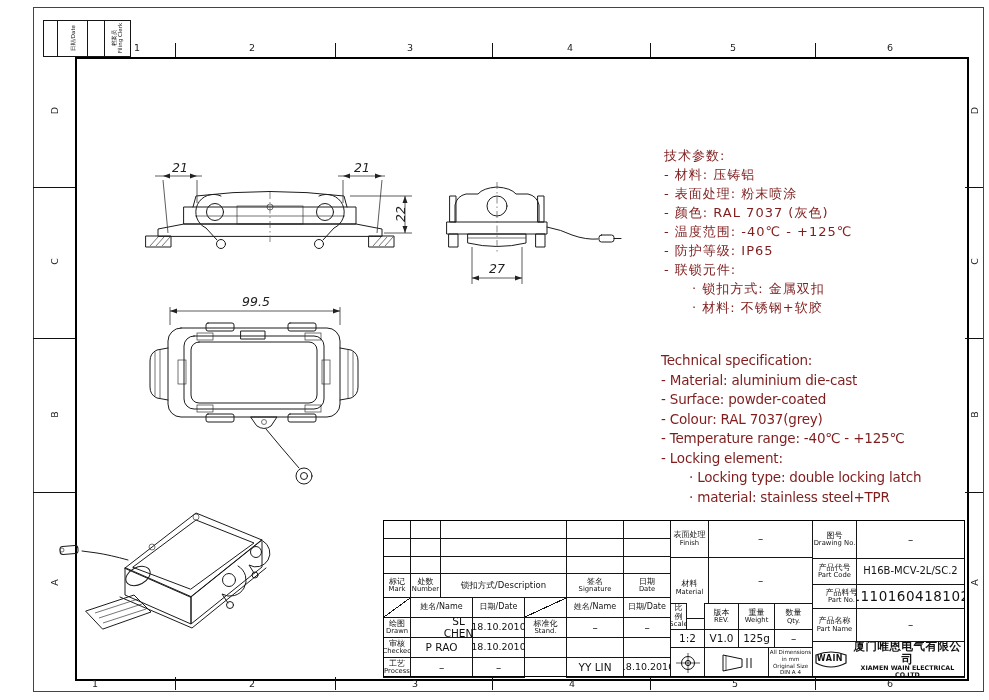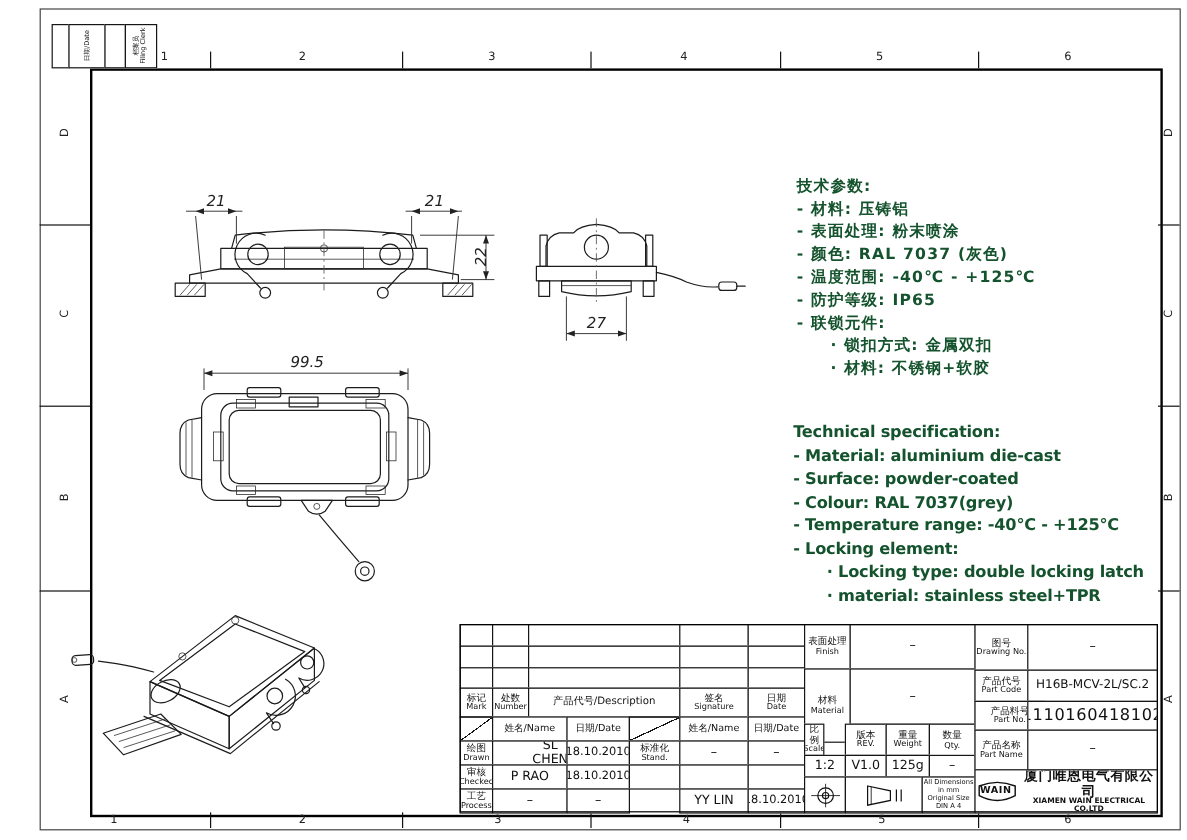--- a/index.html
+++ b/index.html
@@ -12,21 +12,21 @@
   .zone{position:absolute;font-size:9.5px;color:#222;text-align:center;width:14px;}
   .zrot{transform:rotate(-90deg);}
   .cell{position:absolute;border:1px solid #151515;box-sizing:border-box;display:flex;
         flex-direction:column;align-items:center;justify-content:center;text-align:center;
         line-height:1.08;overflow:hidden;background:#fff;}
   .cn{font-size:8px;}
   .en{font-size:6.8px;}
   .val{font-size:10.5px;}
   .vsm{font-size:9.5px;}
   .diag{background:linear-gradient(to bottom right,transparent 48.5%,#151515 48.5%,#151515 51.5%,transparent 51.5%);}
-  .specs{position:absolute;color:#14532d;font-weight:bold;}
+  .specs{position:absolute;color:#7f1d1d;}
   .specs .t{height:19px;line-height:19px;white-space:pre;}
   .cnspec{font-size:13px;letter-spacing:1px;}
   .enspec{font-size:13.5px;letter-spacing:-0.2px;}
   .enspec .t{height:19.5px;line-height:19.5px;}
   .indent{padding-left:28px;}
   .ctab{position:absolute;border:1px solid #151515;box-sizing:border-box;background:#fff;
         display:flex;align-items:center;justify-content:center;overflow:hidden;}
   .ctxt{font-size:5.5px;line-height:1.1;transform:rotate(-90deg);white-space:nowrap;text-align:center;}
   .note{font-size:5.6px;line-height:1.25;}
   .pno{font-size:13.5px;letter-spacing:.5px;}
@@ -278,21 +278,21 @@
 
   <div class="cell" style="left:383px;top:573px;width:28px;height:25px;">
     <span class="cn">标记</span>
       <span class="en">Mark</span>
     </div>
   <div class="cell" style="left:410px;top:573px;width:31px;height:25px;">
     <span class="cn">处数</span>
       <span class="en">Number</span>
     </div>
   <div class="cell" style="left:440px;top:573px;width:127px;height:25px;">
-    <span style="font-size:8.5px;">产品代号/Description</span>
+    <span style="font-size:8.5px;">锁扣方式/Description</span>
     </div>
   <div class="cell" style="left:566px;top:573px;width:58px;height:25px;">
     <span class="cn">签名</span>
       <span class="en">Signature</span>
     </div>
   <div class="cell" style="left:623px;top:573px;width:48px;height:25px;">
     <span class="cn">日期</span>
       <span class="en">Date</span>
     </div>
 

